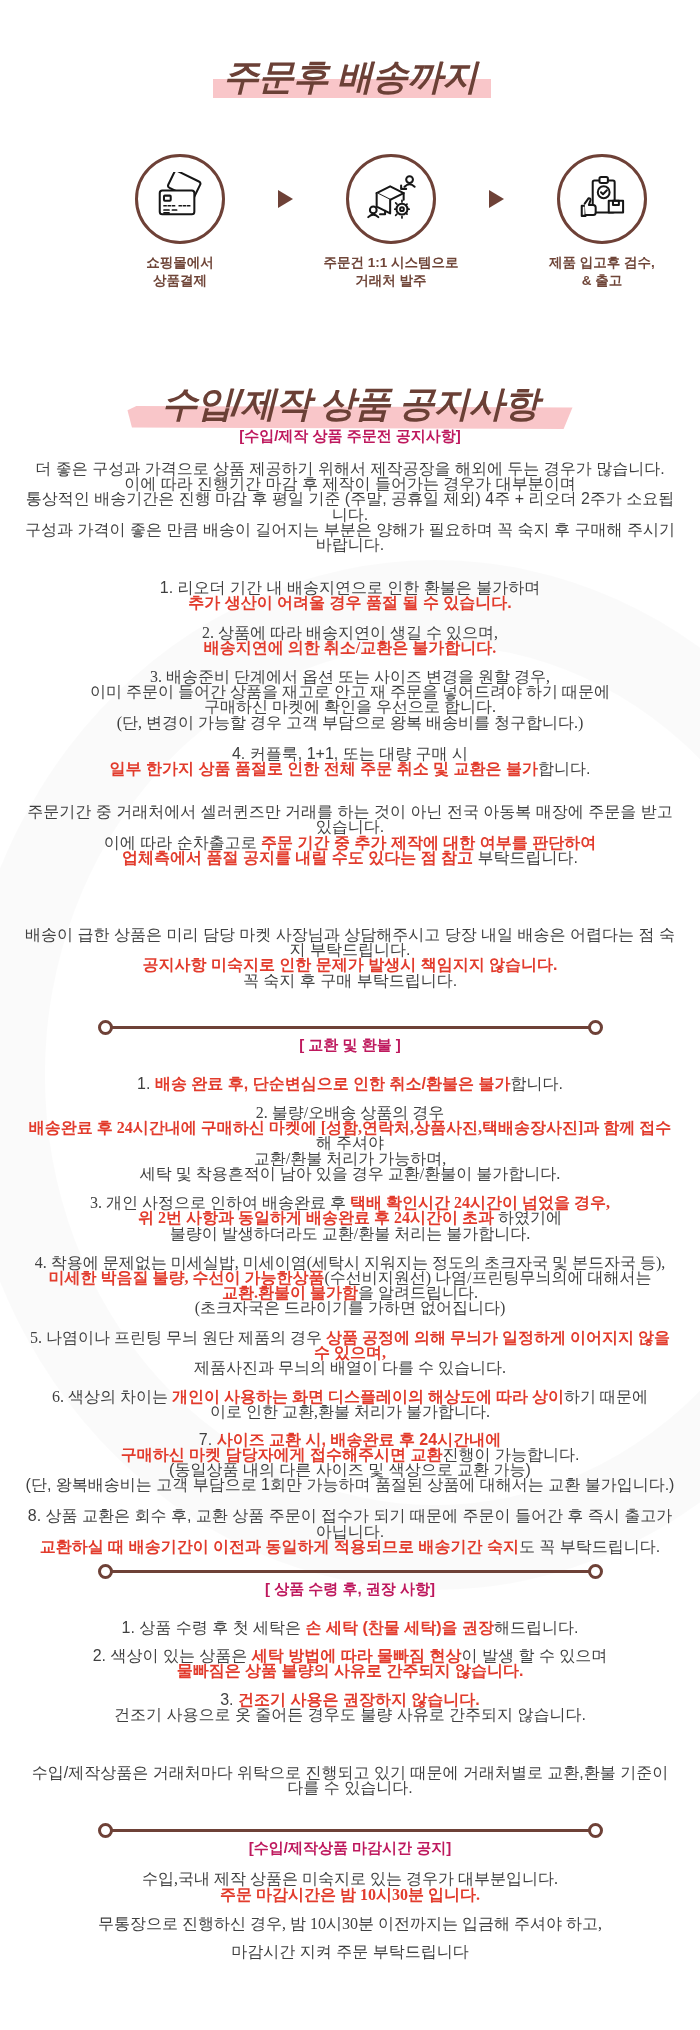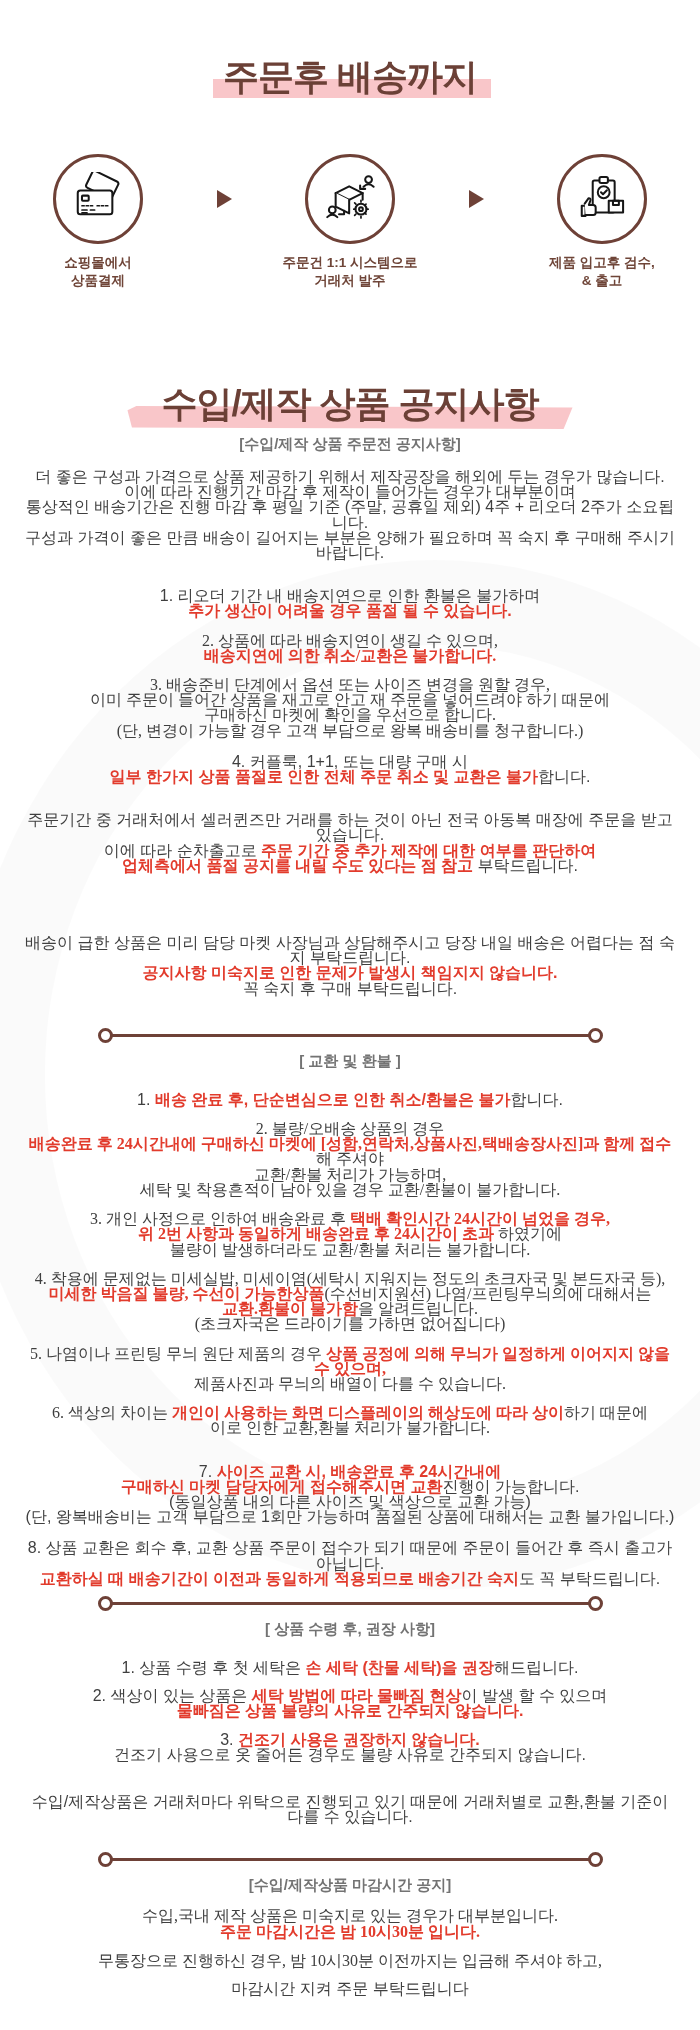--- a/index.html
+++ b/index.html
@@ -31,37 +31,37 @@
   .big-title{
     margin:0;
     padding-top:55px;
     font-size:36px;
     line-height:44px;
     font-weight:900;
     letter-spacing:-1px;
     color:#6b4036;
   }
   .big-title.t2{padding-top:0;margin-top:92px;}
-  .hl{position:relative;display:inline-block;}
+  .hl{position:relative;display:inline-block;font-style:italic;}
   .hl .bar{
     position:absolute;
     left:-10px;right:-14px;bottom:1px;height:19px;
     background:#f9c6c9;
     z-index:0;
   }
   .hl.hl2 .bar{
     left:-34px;right:-34px;bottom:-3px;height:23px;
     clip-path:polygon(0 18%,2% 0,100% 6%,98% 100%,1% 94%);
   }
   .hl .txt{position:relative;z-index:1;}
 
   
   .steps{
     display:flex;
-    justify-content:space-between;
+    justify-content:flex-end;
     align-items:flex-start;
     margin-top:55px;
   }
   .step{width:196px;}
   .circle{
     width:84px;height:84px;
     margin:0 auto;
     border:3px solid #6e4137;
     border-radius:50%;
     background:#fff;
@@ -78,41 +78,41 @@
   .arrow{
     width:0;height:0;
     border-top:9px solid transparent;
     border-bottom:9px solid transparent;
     border-left:15px solid #6e4137;
     margin-top:36px;
   }
 
   
   h2.sec{
-    margin:8px;
+    margin:0;
     font-size:15px;
     line-height:19px;
     font-weight:bold;
-    color:#737373;
+    color:#be185d;
   }
   .mtsec1{margin-top:42px;}
   .block{
     font-size:16px;
     line-height:15.2px;
     color:#3f3f3f;
     padding:0 24px;
   }
   .block .red{color:#e23b2c;font-weight:bold;}
   .mt16{margin-top:16px;}
   .mt28{margin-top:28px;}
   .mt14{margin-top:14px;font-family:Liberation Serif, serif;}
-  .mt12{margin-top:28px;}
+  .mt12{margin-top:12px;}
   .mt13{margin-top:13px;}
   .mt22{margin-top:22px;}
-  .mt30{margin-top:32px;}
+  .mt30{margin-top:43px;}
   .mt44{margin-top:62px;}
   .mt36{margin-top:36px;}
   .mt40{margin-top:40px;}
 
   
   .divider{
     display:flex;
     align-items:center;
     width:505px;
     margin:32px auto 0;

